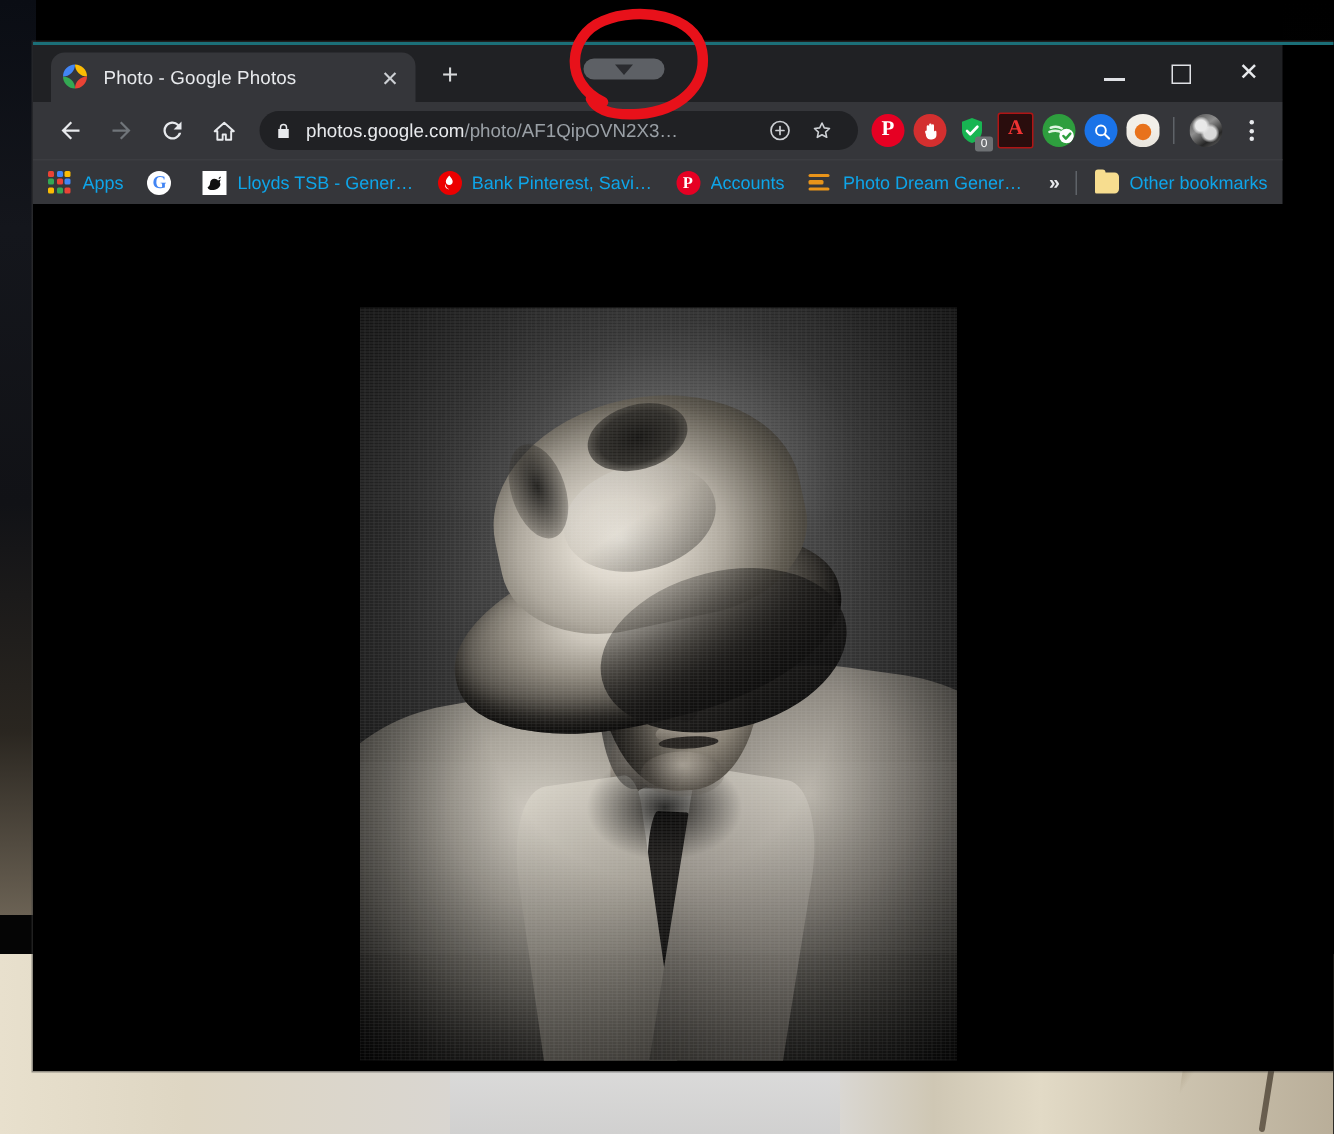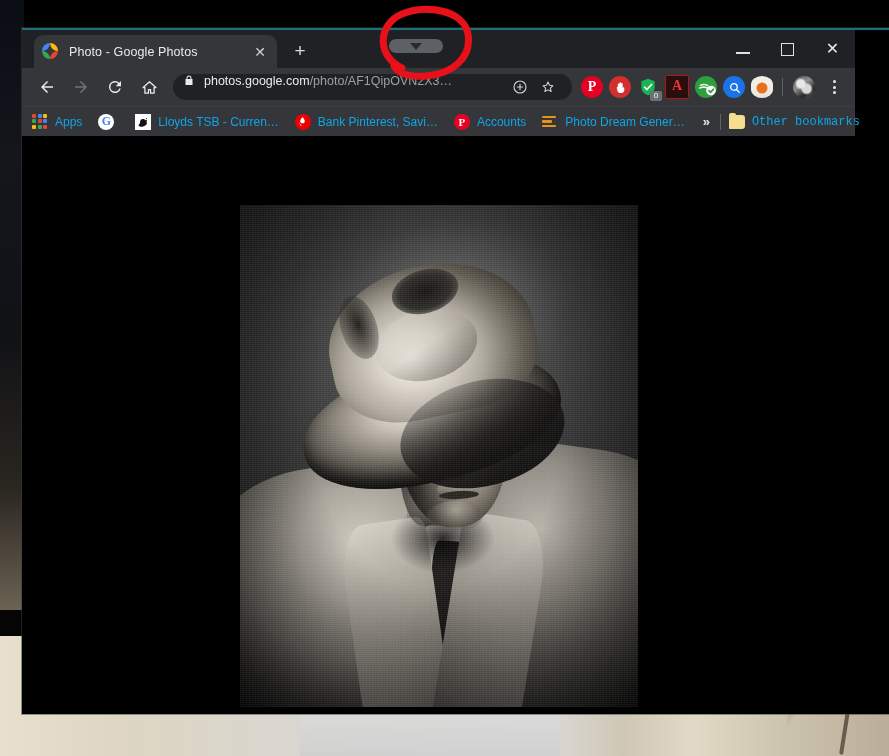--- a/index.html
+++ b/index.html
@@ -237,20 +237,21 @@
     display:flex; align-items:center; justify-content:center;
     flex: 0 0 auto;
   }
   .navbtn svg { display:block; }
   #omnibox {
     flex: 1 1 auto;
     height: 26px;
     background: #202124;
     border-radius: 14px;
     display: flex;
+    align-items: center;
     padding: 0 10px;
     margin-left: 7px;
     margin-right: 6px;
     min-width: 0;
   }
   #omni-lock { margin-right:9px; flex:0 0 auto; display:flex; }
   #omni-url {
     flex: 1 1 auto;
     font-size: 12.5px;
     color: #9aa0a6;
@@ -331,21 +332,21 @@
   .icon-santander { width:16px;height:16px;background:#ec0000;border-radius:50%;
       display:flex;align-items:center;justify-content:center;}
   .icon-pin { width:16px;height:16px;background:#e60023;border-radius:50%;color:#fff;
       font-size:11px;text-align:center;line-height:16px;font-family:"Liberation Serif",serif;font-weight:700;}
   .icon-ddg { width:16px;height:16px;display:flex;flex-direction:column;justify-content:center;gap:2px;}
   .icon-ddg i { height:2.5px; background:#e8941a; display:block; border-radius:1px;}
   .icon-folder { width:16px;height:14px;background:#f7dd8f;border-radius:1px 3px 3px 1px;position:relative;}
   .icon-folder::before{content:"";position:absolute;left:0;top:-2px;width:7px;height:3px;background:#f7dd8f;border-radius:2px 2px 0 0;}
   #bm-overflow { color:#e8eaed; font-size:13px; font-weight:700; margin:0 10px 0 2px; flex:0 0 auto;}
   #bm-divider { width:1px; height:16px; background:#5f6368; margin:0 8px 0 0; flex:0 0 auto;}
-  #bm-other { margin-left:auto; margin-right:4px;font-family:Liberation Mono, monospace; }
+  #bm-other { margin-left:auto; margin-right:4px; }
 
   
   #viewport {
     position: absolute;
     left: 0;
     top: 142px;
     width: 833px;
     height: 544px;
     background: #000;
     overflow: hidden;
@@ -611,21 +612,21 @@
         <span class="bm-label"></span>
       </div>
 
       <div class="bm">
         <span class="bm-icon icon-lloyds">
           <svg width="14" height="14" viewBox="0 0 24 24">
               <path d="M4 17c2-1 3-3 3-5 0-3 2-5 5-5 2 0 3 1 4 2l3-1-1 3c1 2 1 4-1 6-2 2-5 3-8 3-2 0-4-1-5-3z" fill="#111"></path>
               <path d="M17 7l2-2" stroke="#111" stroke-width="1.4"></path>
             </svg>
         </span>
-        <span class="bm-label">Lloyds TSB - Curren…</span>
+        <span class="bm-label">Lloyds TSB - Gener…</span>
       </div>
 
       <div class="bm">
         <span class="bm-icon icon-santander">
           <svg width="11" height="11" viewBox="0 0 24 24">
               <path d="M12 2c3 4 5 6 5 9s-2 5-5 5-5-2-5-5 2-5 5-9z" fill="#fff"></path>
               <path d="M6 14c1 4 3 7 6 8-4 0-7-3-6-8z" fill="#fff"></path>
             </svg>
         </span>
         <span class="bm-label">Bank Pinterest, Savi…</span>

